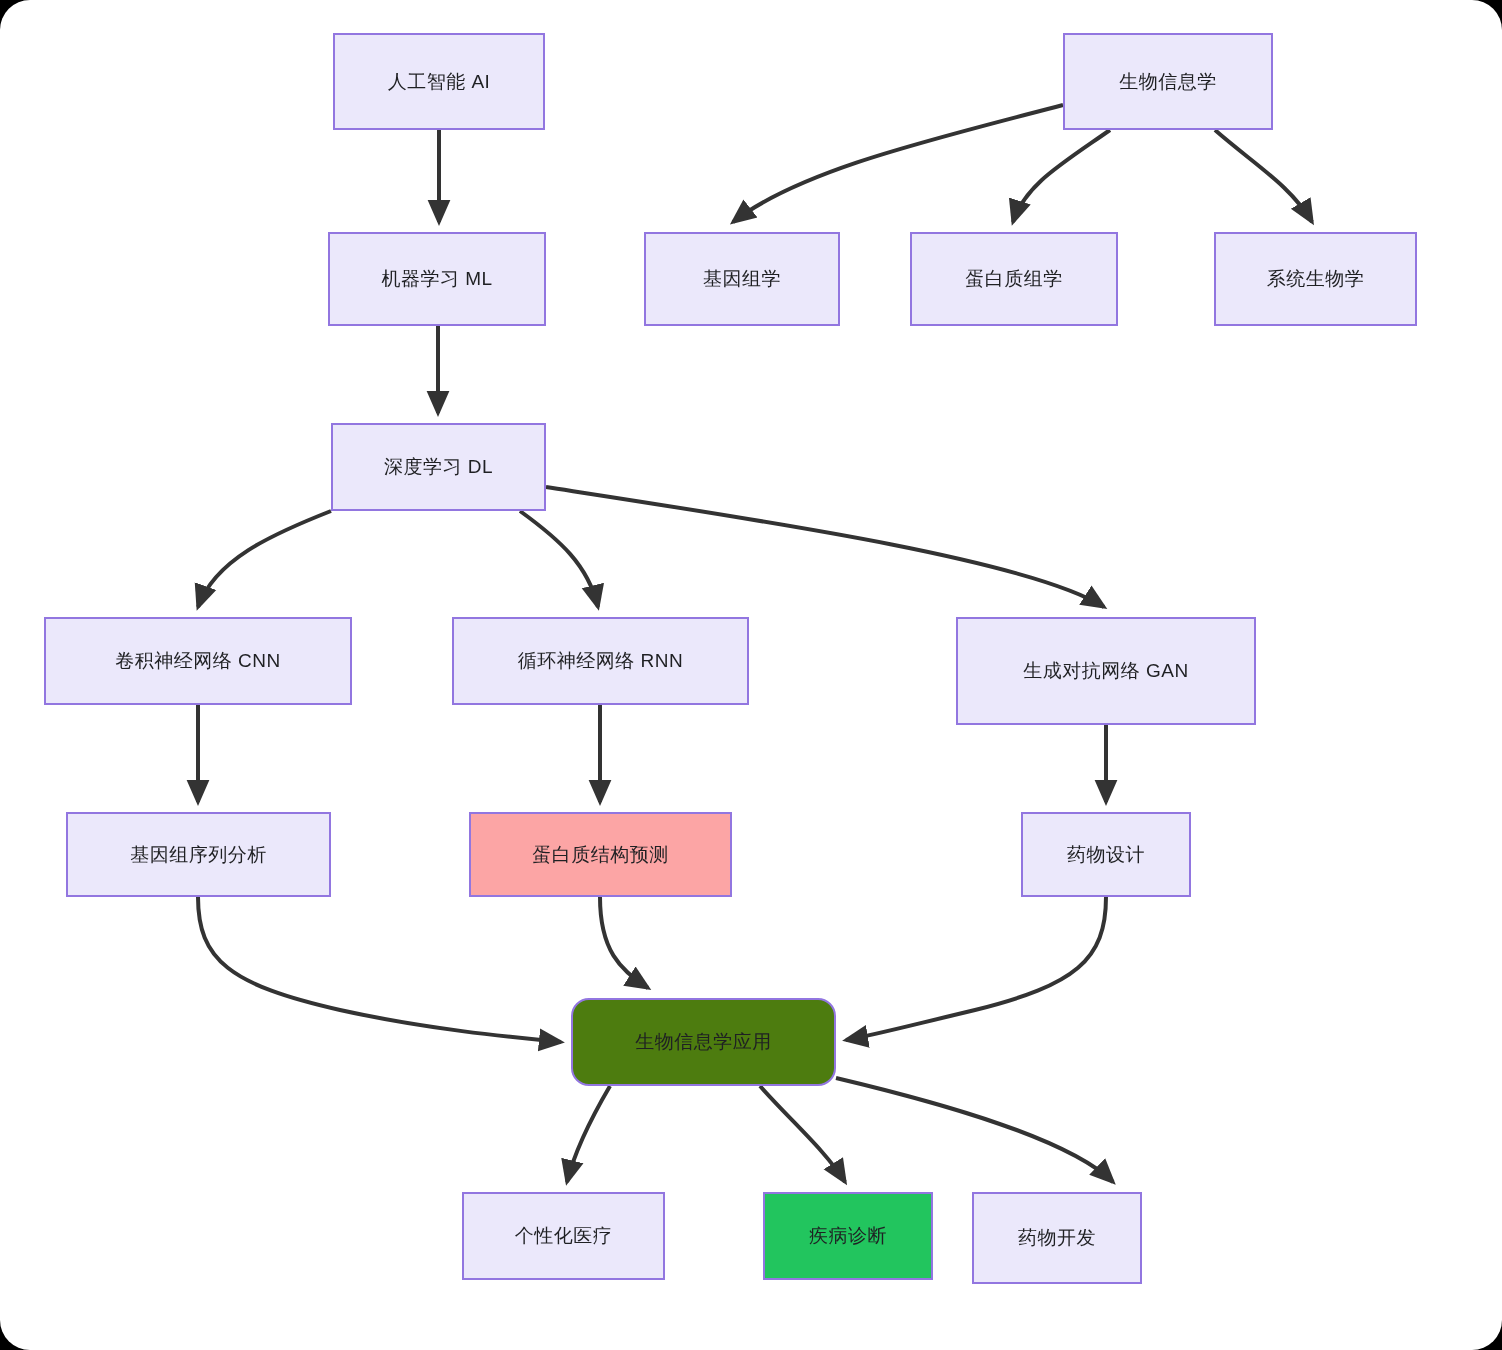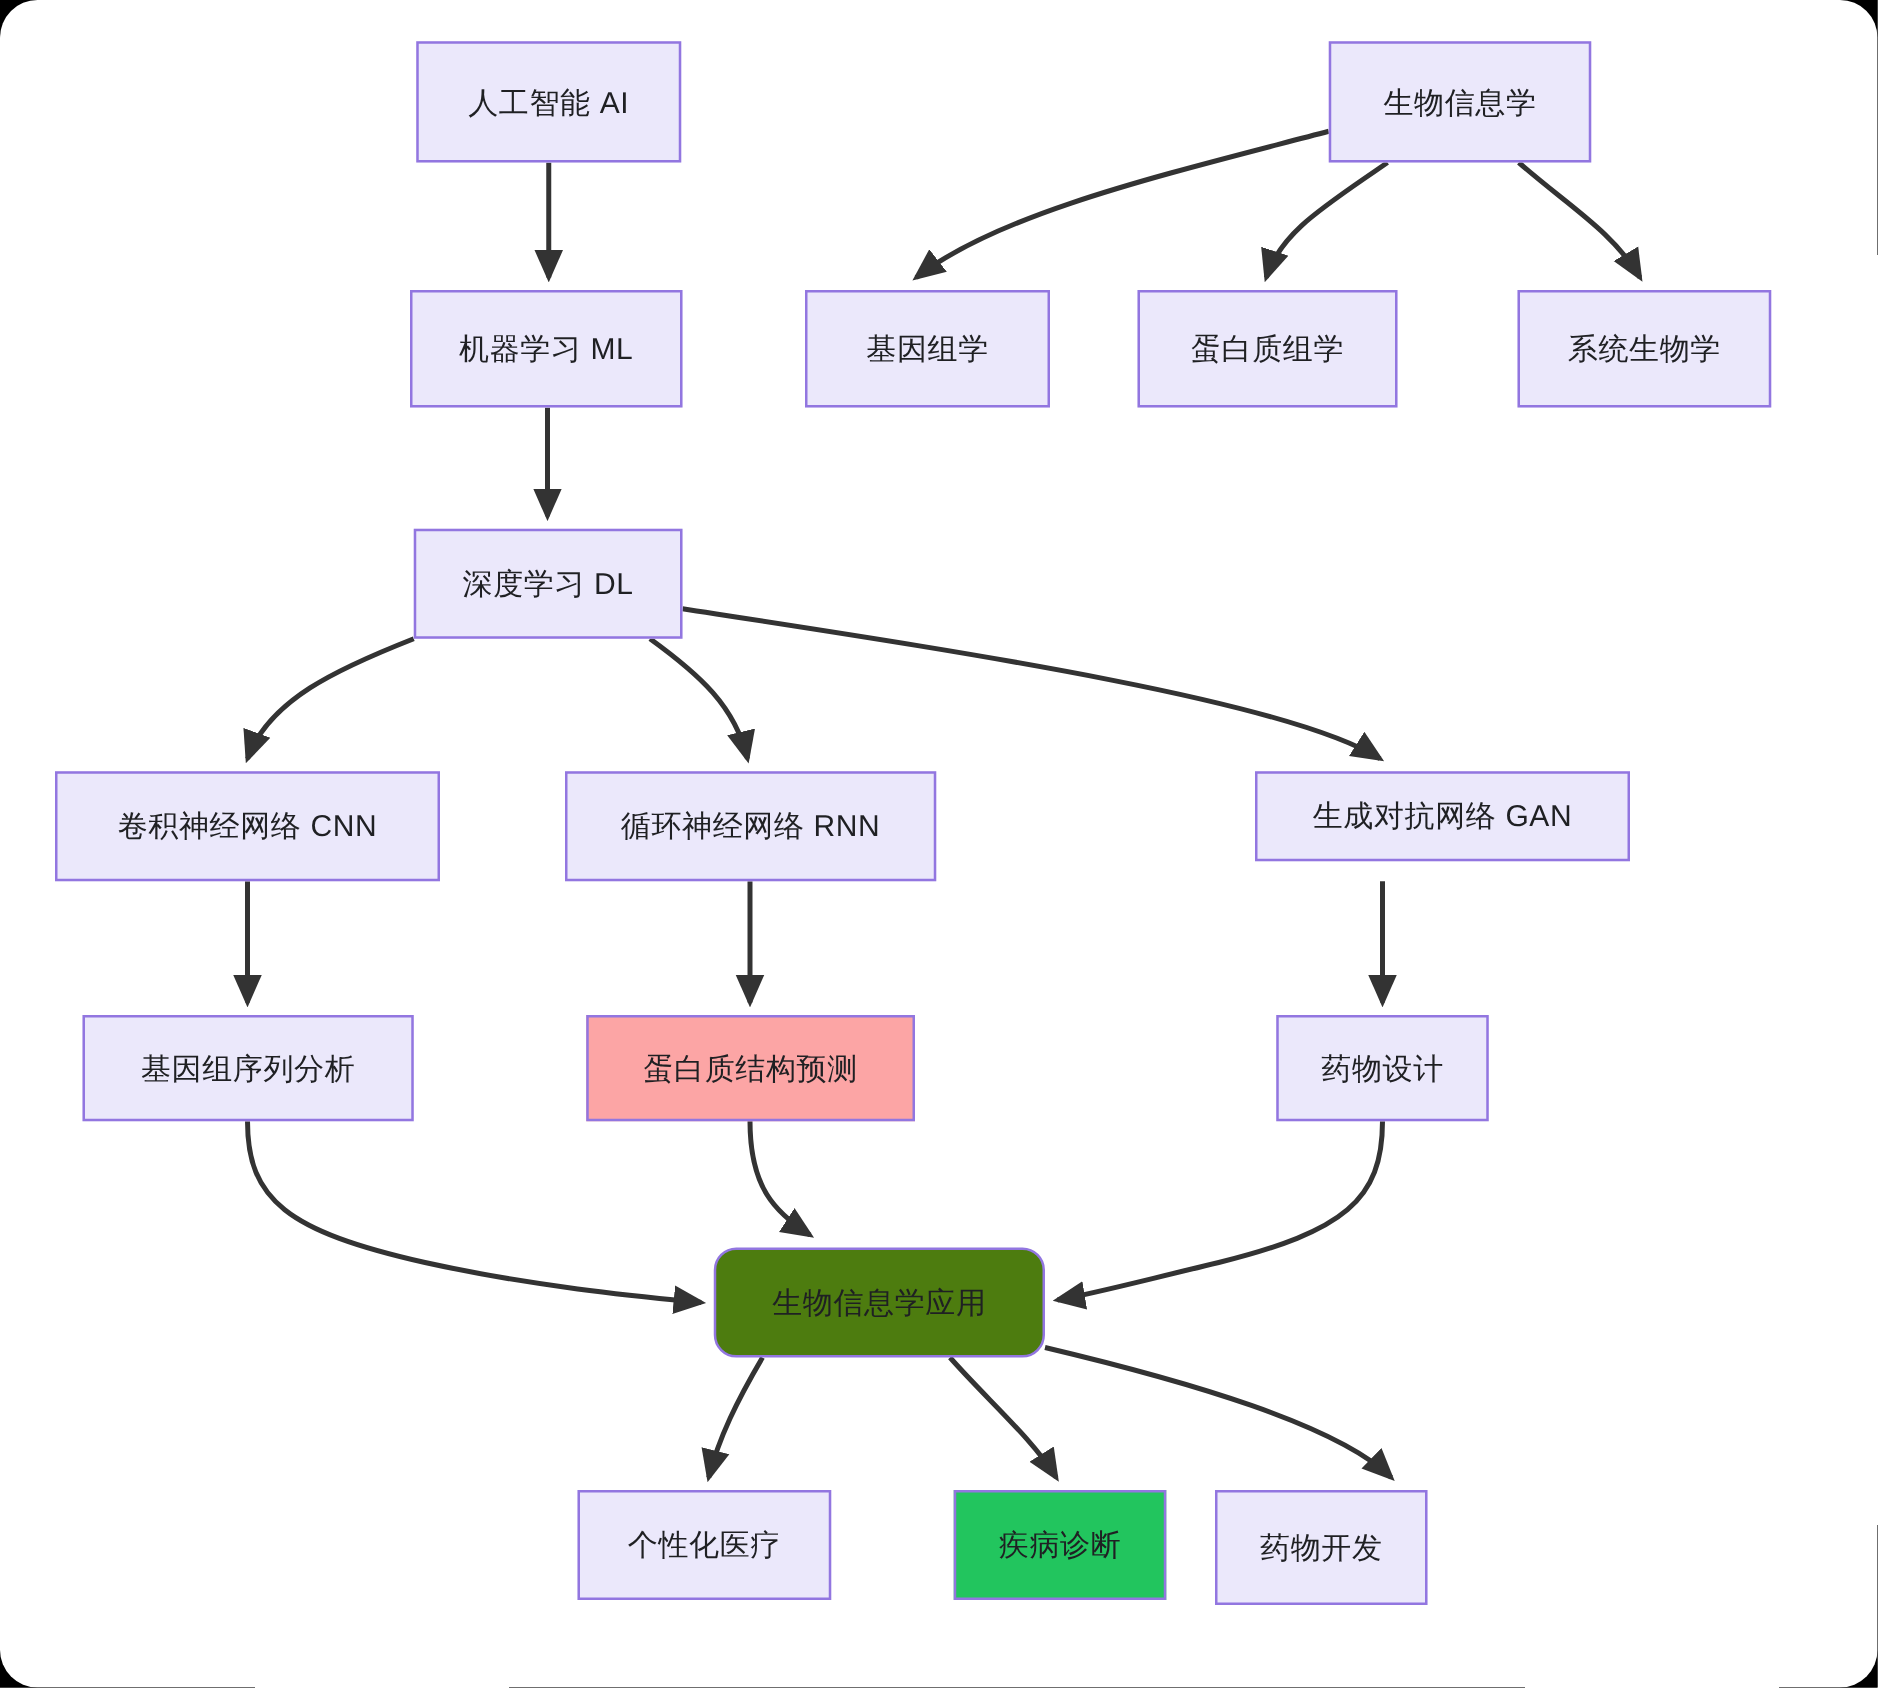--- a/index.html
+++ b/index.html
@@ -26,21 +26,21 @@
   }
   .node {
     position: absolute;
     box-sizing: border-box;
     background: #ebe8fb;
     border: 2px solid #9276e0;
     display: flex;
     align-items: center;
     justify-content: center;
     color: #1f2023;
-    font-size: 24px;
+    font-size: 19px;
     letter-spacing: 0.5px;
     white-space: nowrap;
     z-index: 2;
   }
 </style>
 </head>
 <body>
 
 <div id="canvas">
 
@@ -92,21 +92,21 @@
       </div>
       <div class="node" style="left: 331px; top: 423px; width: 215px; height: 88px; background: rgb(235, 232, 251); border-color: rgb(146, 118, 224); color: rgb(31, 32, 35);">
         <span>深度学习 DL</span>
       </div>
       <div class="node" style="left: 44px; top: 617px; width: 308px; height: 88px; background: rgb(235, 232, 251); border-color: rgb(146, 118, 224); color: rgb(31, 32, 35);">
         <span>卷积神经网络 CNN</span>
       </div>
       <div class="node" style="left: 452px; top: 617px; width: 297px; height: 88px; background: rgb(235, 232, 251); border-color: rgb(146, 118, 224); color: rgb(31, 32, 35);">
         <span>循环神经网络 RNN</span>
       </div>
-      <div class="node" style="left: 956px; top: 617px; width: 300px; height: 72px; background: rgb(235, 232, 251); border-color: rgb(146, 118, 224); color: rgb(31, 32, 35); margin-left: 48px;">
+      <div class="node" style="left: 956px; top: 617px; width: 300px; height: 108px; background: rgb(235, 232, 251); border-color: rgb(146, 118, 224); color: rgb(31, 32, 35);">
         <span>生成对抗网络 GAN</span>
       </div>
       <div class="node" style="left: 66px; top: 812px; width: 265px; height: 85px; background: rgb(235, 232, 251); border-color: rgb(146, 118, 224); color: rgb(31, 32, 35);">
         <span>基因组序列分析</span>
       </div>
       <div class="node" style="left: 469px; top: 812px; width: 263px; height: 85px; background: #fca5a5; border-color: rgb(146, 118, 224); color: rgb(31, 32, 35);">
         <span>蛋白质结构预测</span>
       </div>
       <div class="node" style="left: 1021px; top: 812px; width: 170px; height: 85px; background: rgb(235, 232, 251); border-color: rgb(146, 118, 224); color: rgb(31, 32, 35);">
         <span>药物设计</span>

